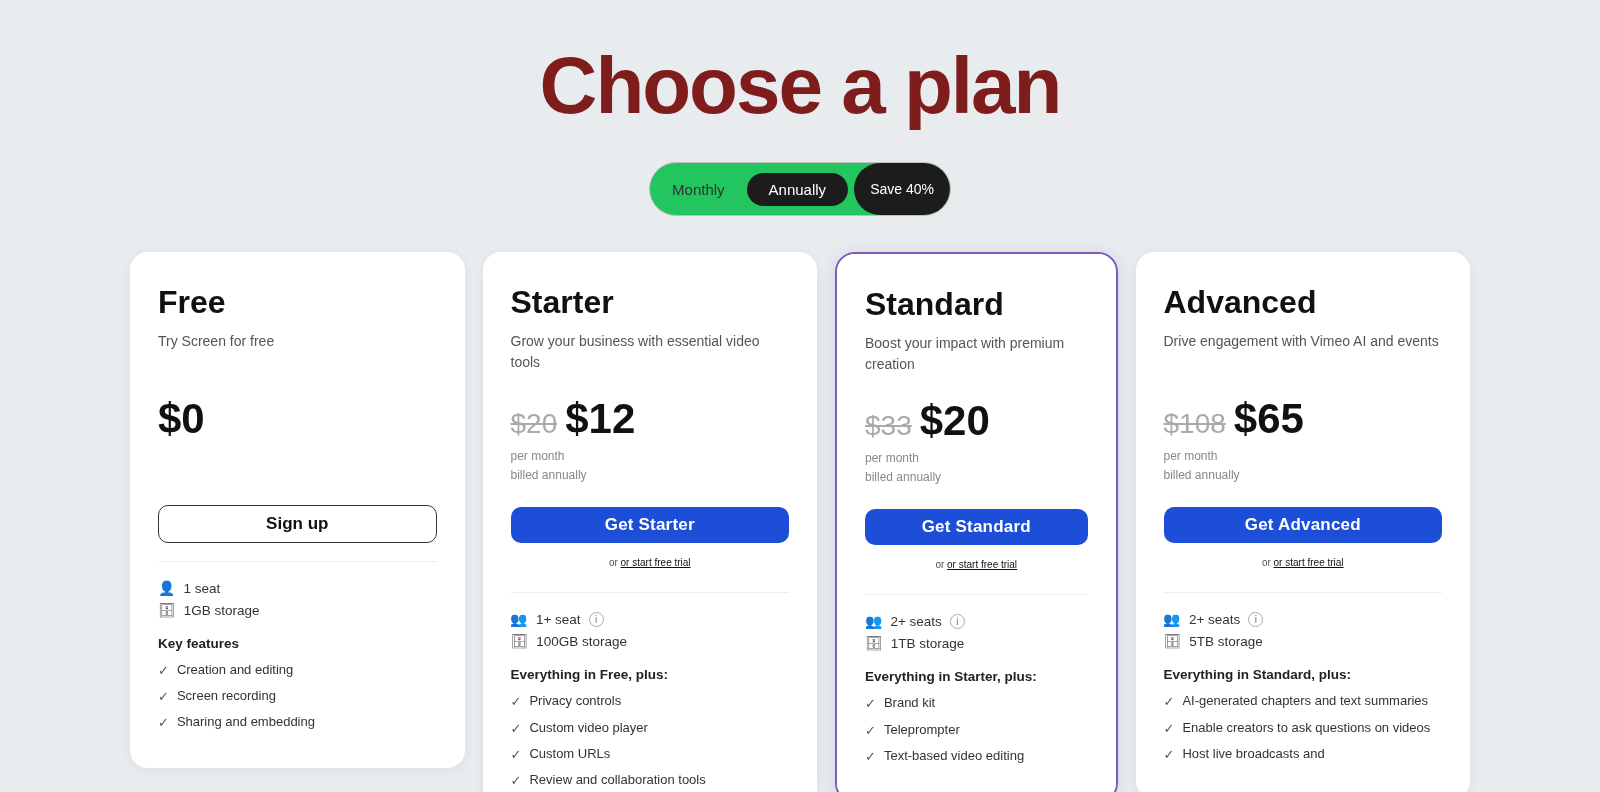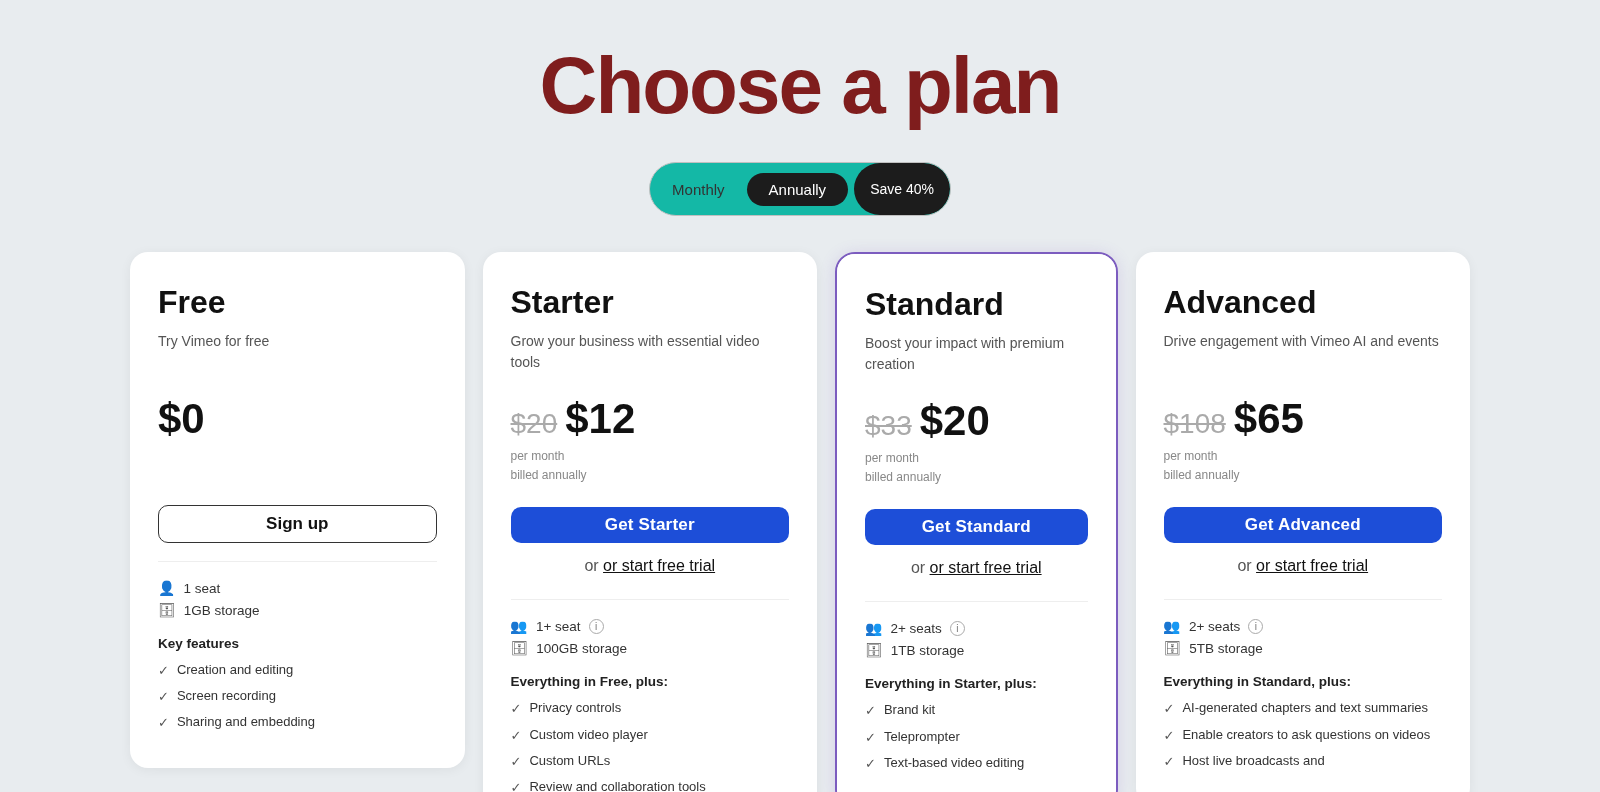--- a/index.html
+++ b/index.html
@@ -23,21 +23,21 @@
       text-align: center;
     }
 
     .billing-toggle {
       display: flex;
       align-items: center;
       border: 1.5px solid #c0c0c0;
       border-radius: 50px;
       overflow: hidden;
       margin-bottom: 36px;
-      background: #14b8a6;
+      background: #22c55e;
     }
 
     .toggle-option {
       padding: 8px 22px;
       font-size: 15px;
       cursor: pointer;
       color: #333;
       background: transparent;
       border: none;
       font-family: inherit;
@@ -168,21 +168,21 @@
     }
 
     .cta-button.teal {
       background: #1d4ed8;
       color: #fff;
       letter-spacing: 0.2px;
     }
 
     .free-trial-link {
       text-align: center;
-      font-size: 16px;
+      font-size: 10px;
       color: #555;
       margin-bottom: 24px;
     }
 
     .free-trial-link a {
       color: #111;
       text-decoration: underline;
       cursor: pointer;
     }
 
@@ -251,21 +251,21 @@
 <div class="billing-toggle">
   <button class="toggle-option">Monthly</button>
   <button class="toggle-option active">Annually</button>
   <span class="save-badge">Save 40%</span>
 </div>
 
 <div class="plans-container">
 
   <div class="plan-card">
     <div class="plan-name">Free</div>
-    <div class="plan-description">Try Vimeo for free</div>
+    <div class="plan-description">Try Screen for free</div>
     <div class="price-row">
       <span class="price-free">$0</span>
     </div>
     <div class="price-note" style="height:36px;"></div>
     <button class="cta-button outline">Sign up</button>
     <hr class="divider">
     <div class="meta-row">
       <span class="meta-icon">👤</span>
       <span>1 seat</span>
     </div>

